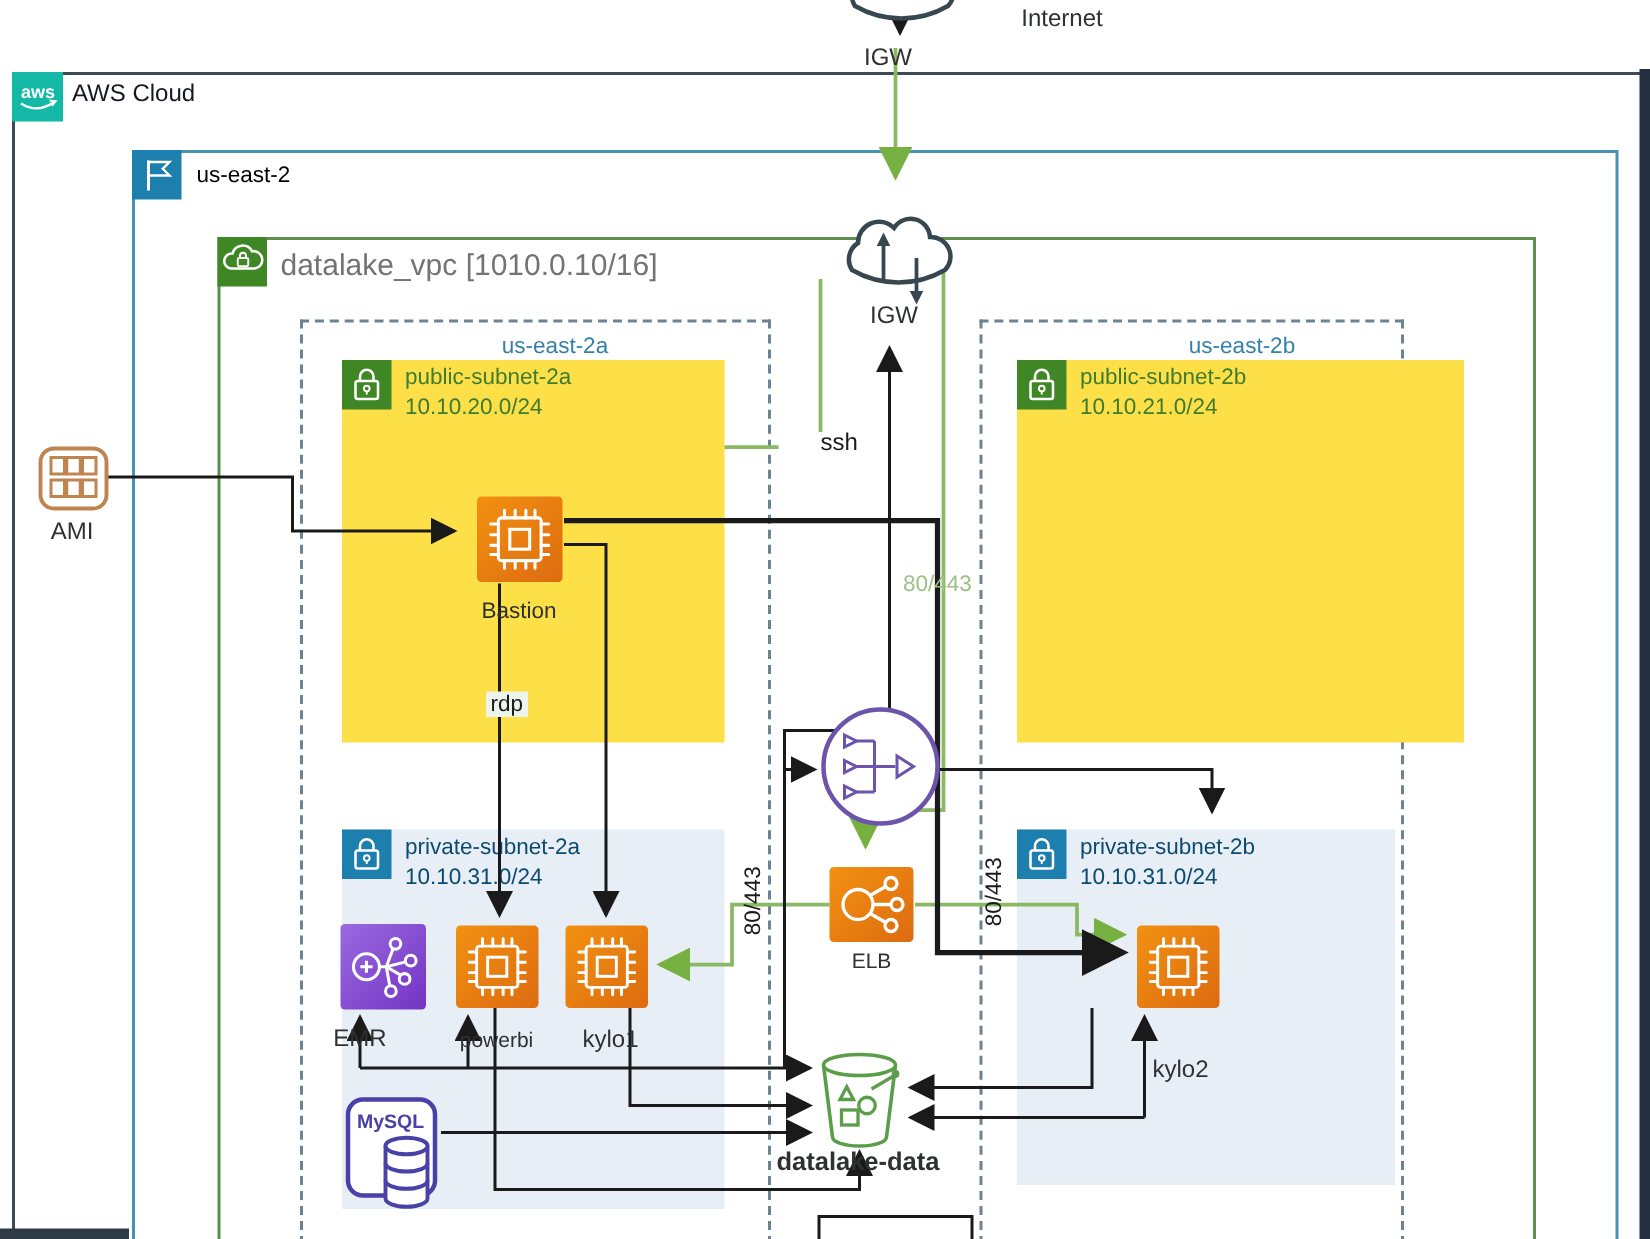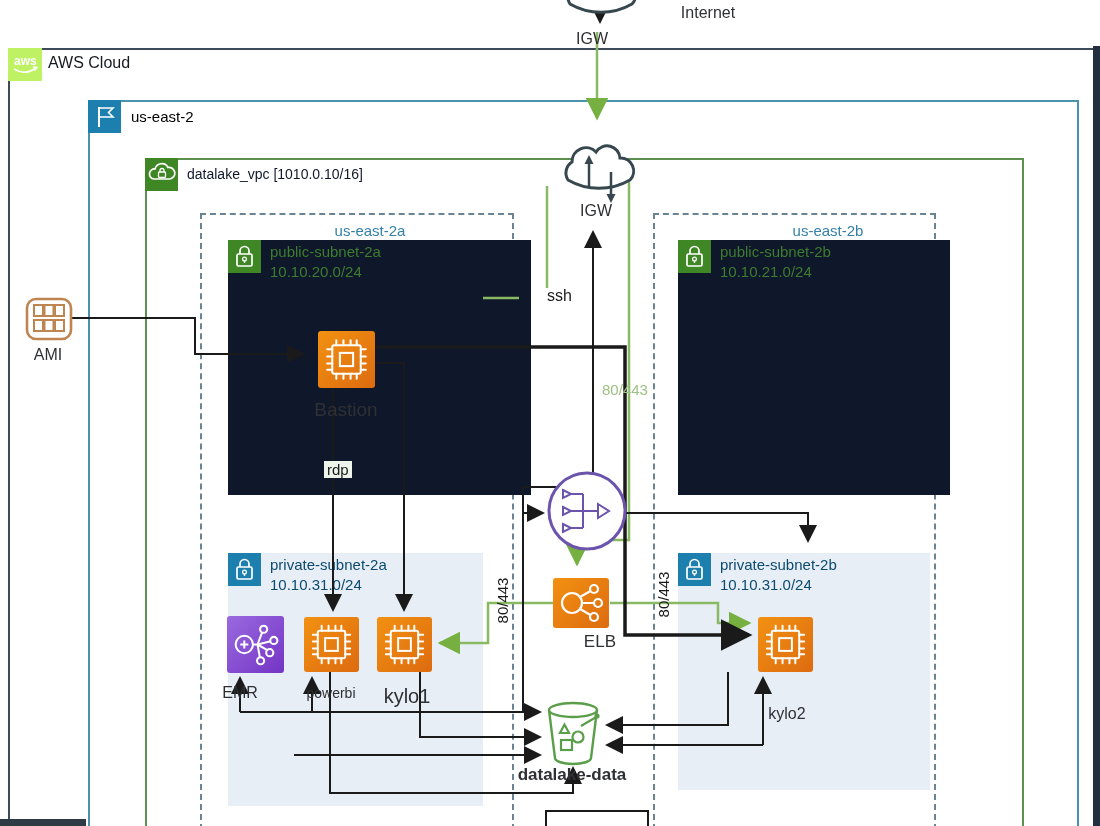--- a/index.html
+++ b/index.html
@@ -1,47 +1,47 @@
 <!DOCTYPE html>
 <html><head>
 <meta charset="utf-8">
 <style>
   html,body{margin:0;padding:0;background:#fff;}
   #canvas{position:relative;width:1100px;height:826px;overflow:hidden;background:#ffffff;
           font-family:"Liberation Sans",sans-serif;color:#2f3033;}
   .abs{position:absolute;}
   
   .aws-box{left:8px;top:48px;width:1086px;height:778px;border:2px solid #3d4a58;background:transparent;z-index:1;}
-  .aws-tile{left:8px;top:48px;width:34px;height:33px;background:#bef264;z-index:4;}
+  .aws-tile{left:8px;top:48px;width:34px;height:33px;background:#14b8a6;z-index:4;}
   .aws-title{left:48px;top:54px;font-size:16px;color:#16191f;z-index:4;}
   .region-box{left:88px;top:100px;width:987px;height:726px;border:2px solid #4a93ad;z-index:1;}
   .region-tile{left:88px;top:100px;width:33px;height:33px;background:#1d7fad;z-index:4;}
   .region-title{left:131px;top:108px;font-size:15px;color:#000000;z-index:4;}
   .vpc-box{left:145px;top:158px;width:875px;height:668px;border:2px solid #5d8f4e;z-index:1;}
   .vpc-tile{left:145px;top:158px;width:33px;height:33px;background:#3f8624;z-index:4;}
-  .vpc-title{left:187px;top:166px;font-size:14px;color:#0f172a;z-index:4;}
+  .vpc-title{left:187px;top:166px;font-size:20px;color:#737373;z-index:4;}
   .az{border:2px dashed #6b8494;z-index:2;}
   .az-a{left:200px;top:213px;width:310px;height:613px;}
   .az-b{left:653px;top:213px;width:279px;height:613px;}
   .az-label{z-index:4;font-size:15px;color:#3480a8;text-align:center;width:120px;}
   .subnet{z-index:3;}
-  .subnet.public{background:#0f172a;padding-left:48px;}
+  .subnet.public{background:#fde047;}
   .subnet.private{background:#e7eef6;}
   .sn-tile{position:absolute;left:0;top:0;width:33px;height:33px;}
   .sn-tile.green{background:#3f8624;}
   .sn-tile.blue{background:#1d7fad;}
   .sn-text{position:absolute;left:42px;top:2px;font-size:15px;line-height:20px;}
   .sn-text.green{color:#3e7c2f;}
   .sn-text.blue{color:#0c4a6e;}
   
   #wires{left:0;top:0;z-index:6;pointer-events:none;}
   
   .node{z-index:8;}
   .ec2{width:55px;height:55px;border-radius:3px;background:linear-gradient(135deg,#f29111,#dd6b10);}
-  .node-label{z-index:9;font-size:19px;text-align:center;color:#2f3033;}
+  .node-label{z-index:9;font-size:15px;text-align:center;color:#2f3033;}
   .edge-label{z-index:9;font-size:15px;color:#1a1a1a;}
   .rot{transform:rotate(-90deg);transform-origin:center center;text-align:center;}
   .dark-strip-right{left:1093px;top:46px;width:7px;height:780px;background:#232f3e;z-index:10;}
   .dark-strip-bl{left:0;top:819px;width:86px;height:7px;background:#2e3a44;z-index:10;}
   .bottom-box{left:545px;top:810px;width:100px;height:20px;border:2.5px solid #1a1a1a;background:#fff;z-index:7;}
 </style>
 </head>
 <body>
 
 <div id="canvas">
@@ -88,21 +88,21 @@
         <circle cx="16.5" cy="19" r="1.9" stroke="#fff" stroke-width="1.3" fill="none"></circle>
         <path d="M16.5,20.5 V23" stroke="#fff" stroke-width="1.3"></path>
       </svg>
     </div>
     <div class="sn-text green">
       <div>public-subnet-2a</div>
       <div>10.10.20.0/24</div>
     </div>
   </div>
 
-  <div class="abs subnet public" style="left:678px;top:240px;width:224px;height:255px;">
+  <div class="abs subnet public" style="left:678px;top:240px;width:298px;height:255px;">
     <div class="sn-tile green">
       <svg width="33" height="33" viewBox="0 0 33 33">
         <rect x="9" y="14" width="15" height="12" rx="1.5" stroke="#fff" stroke-width="1.7" fill="none"></rect>
         <path d="M12,14 V11 a4.5,4.5 0 0 1 9,0 V14" stroke="#fff" stroke-width="1.7" fill="none"></path>
         <circle cx="16.5" cy="19" r="1.9" stroke="#fff" stroke-width="1.3" fill="none"></circle>
         <path d="M16.5,20.5 V23" stroke="#fff" stroke-width="1.3"></path>
       </svg>
     </div>
     <div class="sn-text green">
       <div>public-subnet-2b</div>
@@ -291,20 +291,32 @@
       <g stroke="#fff" stroke-width="2.2" fill="none">
         <circle cx="19" cy="25" r="10"></circle>
         <circle cx="41" cy="11" r="4"></circle>
           <circle cx="45" cy="25" r="4"></circle>
           <circle cx="41" cy="39" r="4"></circle>
         <path d="M27,19 L37.5,13 M29,25 H41 M27,31 L37.5,37"></path>
       </g>
     </svg>
   </div>
 
+  <div class="abs node" style="left:230px;top:731px;">
+    <svg width="66" height="78" viewBox="0 0 66 78">
+      <rect x="2" y="2" width="58" height="64" rx="10" stroke="#4a41a8" stroke-width="3" fill="#fff"></rect>
+      <text x="8" y="21" font-size="13" font-weight="bold" fill="#4a41a8" font-family="Liberation Sans,sans-serif">MySQL</text>
+      <g transform="translate(26,28)" stroke="#4a41a8" stroke-width="2.6" fill="#fff">
+        <path d="M1,5 V40 a14,5.5 0 0 0 28,0 V5"></path>
+        <ellipse cx="15" cy="5" rx="14" ry="5.5"></ellipse>
+        <path d="M1,16.5 a14,5.5 0 0 0 28,0" fill="none"></path>
+        <path d="M1,28 a14,5.5 0 0 0 28,0" fill="none"></path>
+      </g>
+    </svg>
+  </div>
 
   <div class="abs node" style="left:545px;top:700px;">
     <svg width="58" height="70" viewBox="0 0 58 70">
       <g stroke="#5a9e4a" stroke-width="2.4" fill="#fff">
         <path d="M4,10 L10,58 a18,6 0 0 0 36,0 L52,10"></path>
         <ellipse cx="28" cy="10" rx="24" ry="7"></ellipse>
       </g>
       <g stroke="#5a9e4a" stroke-width="2.2" fill="none">
         <path d="M15,33 H24 L19.5,24.5 Z"></path>
         <circle cx="33" cy="37" r="5.5"></circle>
@@ -315,24 +327,24 @@
     </svg>
   </div>
 
   <div class="abs bottom-box"></div>
 
   <div class="abs node-label" style="left:628px;top:4px;width:160px;font-size:16px;">Internet</div>
   <div class="abs node-label" style="left:562px;top:30px;width:60px;font-size:16px;">IGW</div>
   <div class="abs node-label" style="left:566px;top:202px;width:60px;font-size:16px;">IGW</div>
   <div class="abs node-label" style="left:18px;top:346px;width:60px;font-size:16px;">AMI</div>
   <div class="abs node-label" style="left:306px;top:399px;width:80px;">Bastion</div>
-  <div class="abs node-label" style="left:546px;top:632px;width:70px;font-size:17px;text-align:right;">ELB</div>
+  <div class="abs node-label" style="left:546px;top:632px;width:70px;font-size:14px;">ELB</div>
   <div class="abs node-label" style="left:210px;top:684px;width:60px;font-size:16px;">EMR</div>
   <div class="abs node-label" style="left:296px;top:685px;width:70px;font-size:14px;">powerbi</div>
-  <div class="abs node-label" style="left:372px;top:685px;width:70px;font-size:20px;">kylo1</div>
+  <div class="abs node-label" style="left:372px;top:685px;width:70px;font-size:16px;">kylo1</div>
   <div class="abs node-label" style="left:752px;top:685px;width:70px;font-size:16px;margin-top:20px;">kylo2</div>
   <div class="abs node-label" style="left:502px;top:765px;width:140px;font-size:17px;font-weight:bold;">datalake-data</div>
 
   <div class="abs edge-label" style="left:547px;top:287px;font-size:16px;">ssh</div>
   <div class="abs edge-label" style="left:324px;top:461px;background:#edf4ea;padding:0 3px;">rdp</div>
   <div class="abs edge-label" style="left:602px;top:381px;color:#9dc183;">80/443</div>
   <div class="abs edge-label rot" style="left:472px;top:592px;width:60px;">80/443</div>
   <div class="abs edge-label rot" style="left:633px;top:586px;width:60px;">80/443</div>
 
   <div class="abs dark-strip-right"></div>

